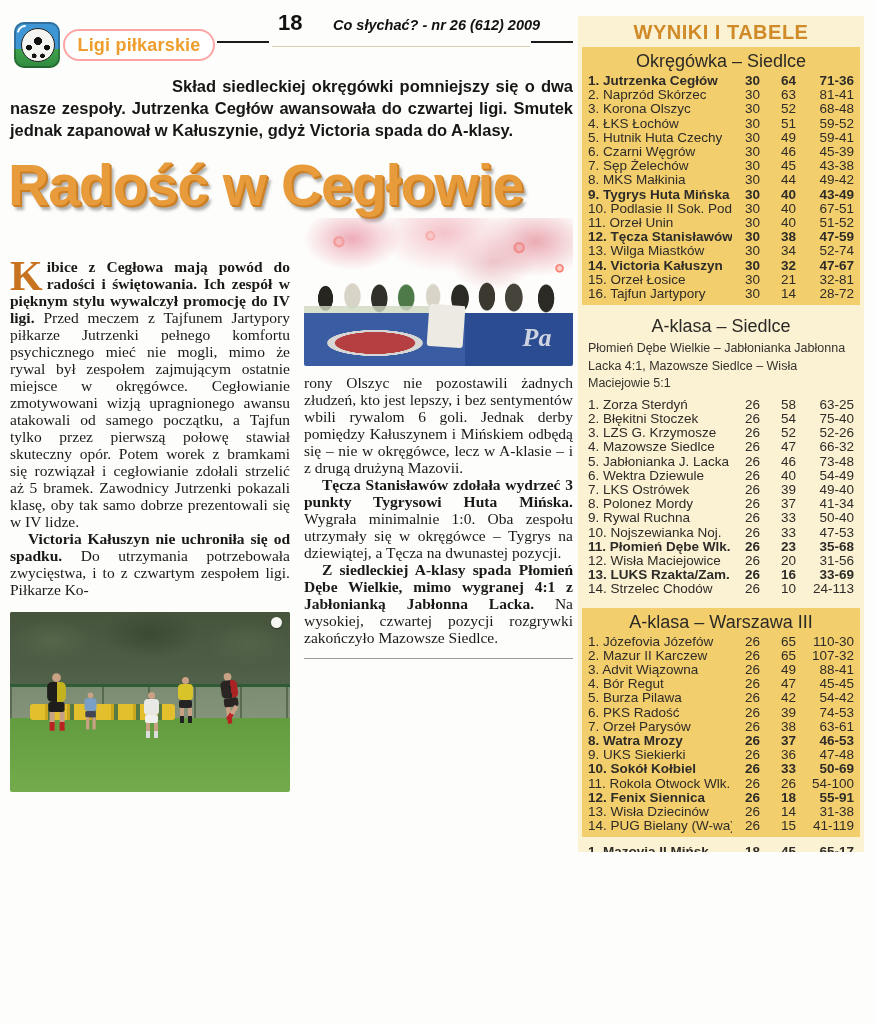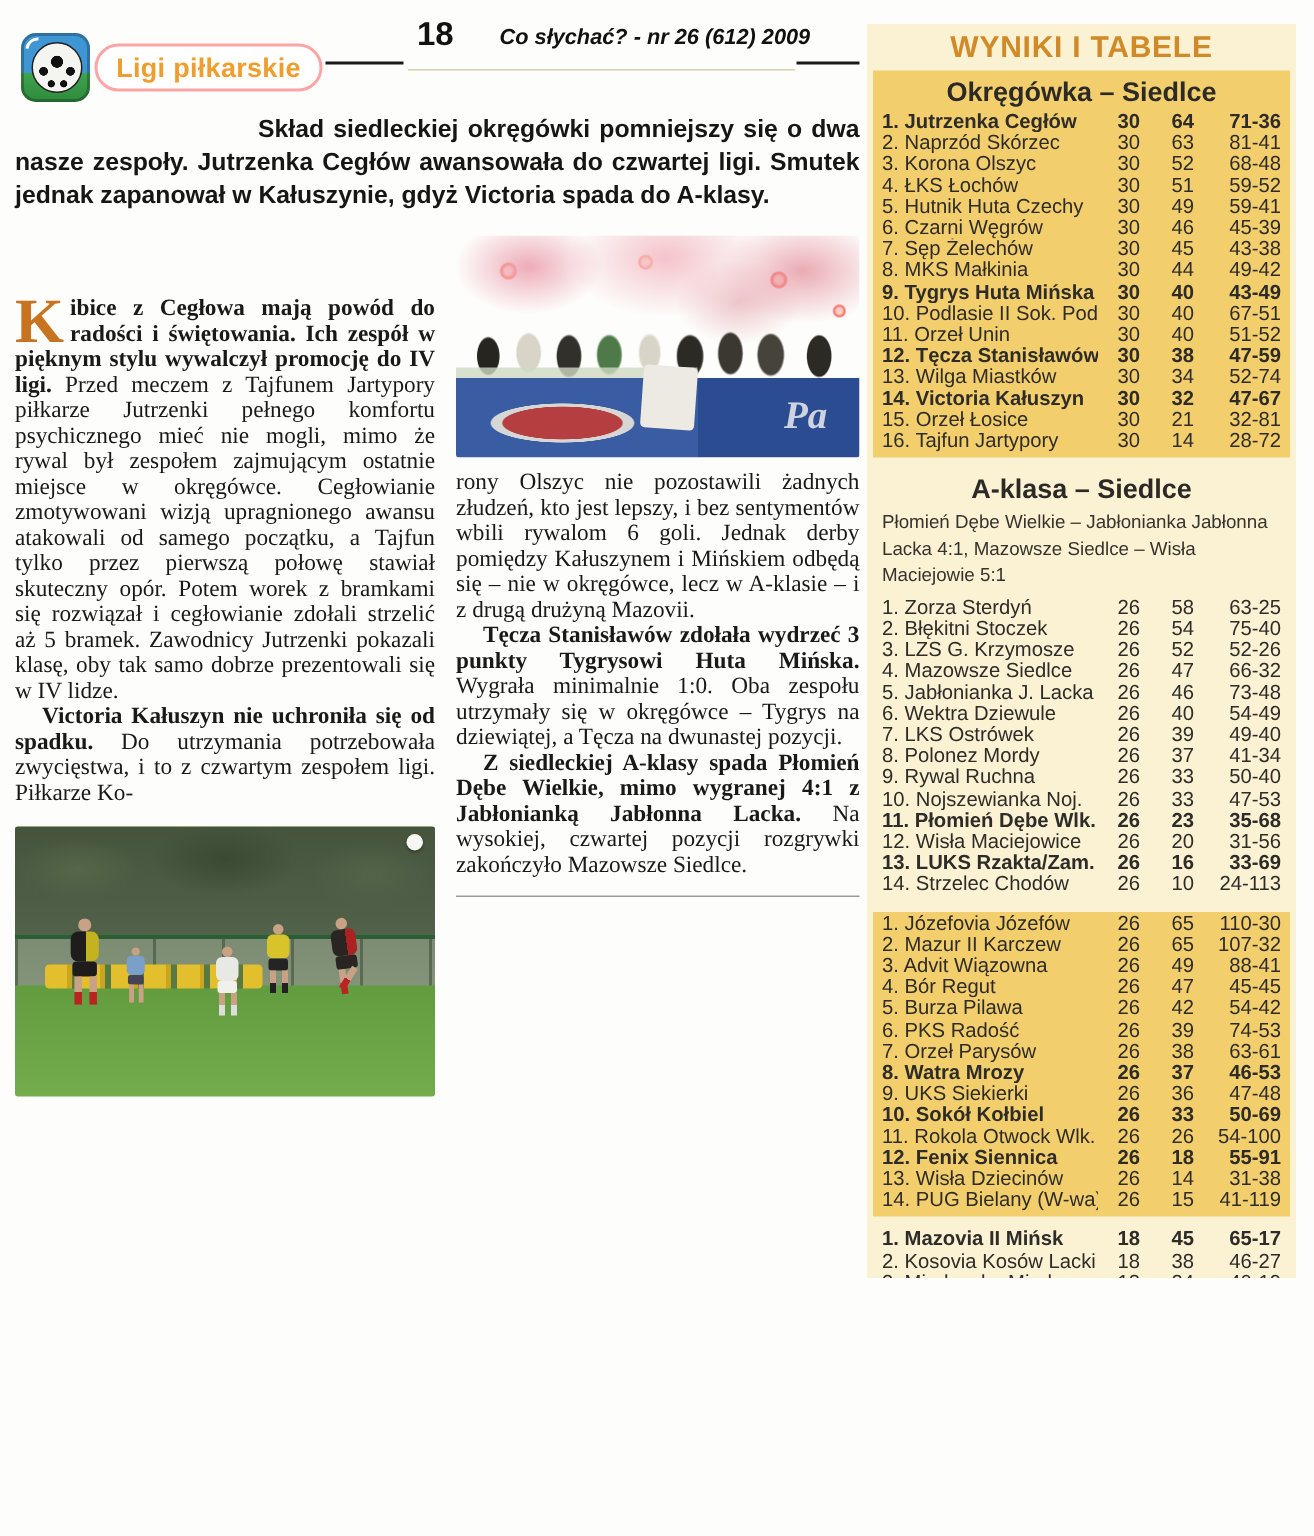--- a/index.html
+++ b/index.html
@@ -94,21 +94,21 @@
   .fig .to{width:15px;height:16px;border-radius:4px;margin:0 auto;}
   .fig .sh{width:13px;height:8px;margin:0 auto;border-radius:2px;}
   .fig .lg{display:flex;gap:4px;justify-content:center;}
   .fig .lg i{display:block;width:4px;height:15px;background:linear-gradient(180deg,#c9a184 55%,var(--sock,#c9a184) 55%);}
 
   
   .panel{position:absolute;left:578px;top:16px;width:286px;height:836px;background:#fbf1d3;overflow:hidden;}
   .panel-title{text-align:center;color:#d08a28;font-weight:bold;font-size:20px;letter-spacing:.5px;padding:5px 0 3px;}
   .section{margin:0 4px 7px;padding:1px 6px 4px;}
   .section.gold{background:#f3ce6c;}
-  .section-title{text-align:center;font-weight:bold;font-size:18px;color:#2b2a26;padding:3px 0 2px;}
+  .section-title{text-align:center;font-weight:normal;font-size:18px;color:#2b2a26;padding:3px 0 2px;}
   .section-intro{font-size:12.5px;line-height:1.4;color:#35332d;margin:1px 0 5px;}
   .trow{display:grid;grid-template-columns:1fr 28px 36px 58px;font-size:13.5px;line-height:14.2px;color:#2e2c28;}
   .trow span{white-space:nowrap;overflow:hidden;}
   .trow .num,.trow .goals{text-align:right;}
   .trow.tbold{font-weight:bold;}
 </style>
 </head>
 <body>
 
 <div class="page">
@@ -121,20 +121,21 @@
   </div>
   <div class="pill">
     <span>Ligi piłkarskie</span>
   </div>
   <div class="rule-a"></div>
   <div class="rule-faint"></div>
   <div class="rule-b"></div>
 
   <div class="article">
     <p class="lead">Skład siedleckiej okręgówki pomniejszy się o dwa nasze zespoły. Jutrzenka Cegłów awansowała do czwartej ligi. Smutek jednak zapanował w Kałuszynie, gdyż Victoria spada do A-klasy.</p>
+    <div class="headline">Radość w Cegłowie</div>
 
     <div class="cols">
       <div class="colL">
         <p class="body-p"><span class="dropcap">K</span><b>ibice z Cegłowa mają powód do radości i świętowania. Ich zespół w pięknym stylu wywalczył promocję do IV ligi.</b><span> Przed meczem z Tajfunem Jartypory piłkarze Jutrzenki pełnego komfortu psychicznego mieć nie mogli, mimo że rywal był zespołem zajmującym ostatnie miejsce w okręgówce. Cegłowianie zmotywowani wizją upragnionego awansu atakowali od samego początku, a Tajfun tylko przez pierwszą połowę stawiał skuteczny opór. Potem worek z bramkami się rozwiązał i cegłowianie zdołali strzelić aż 5 bramek. Zawodnicy Jutrzenki pokazali klasę, oby tak samo dobrze prezentowali się w IV lidze.</span></p>
         <p class="body-p ind"><b>Victoria Kałuszyn nie uchroniła się od spadku.</b><span> Do utrzymania potrzebowała zwycięstwa, i to z czwartym zespołem ligi. Piłkarze Ko-</span></p>
 
         <div class="photo photo-match">
           <div class="trees"></div>
           <div class="fence"></div>
           <div class="bench"></div>
@@ -396,20 +397,21 @@
           <div class="trow">
             <span class="team">14. Strzelec Chodów</span>
             <span class="num">26</span>
             <span class="num">10</span>
             <span class="goals">24-113</span>
           </div>
         </div>
     </div>
 
     <div class="section gold">
+      <div class="section-title">A-klasa – Warszawa III</div>
       <div class="trows">
           <div class="trow">
             <span class="team">1. Józefovia Józefów</span>
             <span class="num">26</span>
             <span class="num">65</span>
             <span class="goals">110-30</span>
           </div>
           <div class="trow">
             <span class="team">2. Mazur II Karczew</span>
             <span class="num">26</span>

